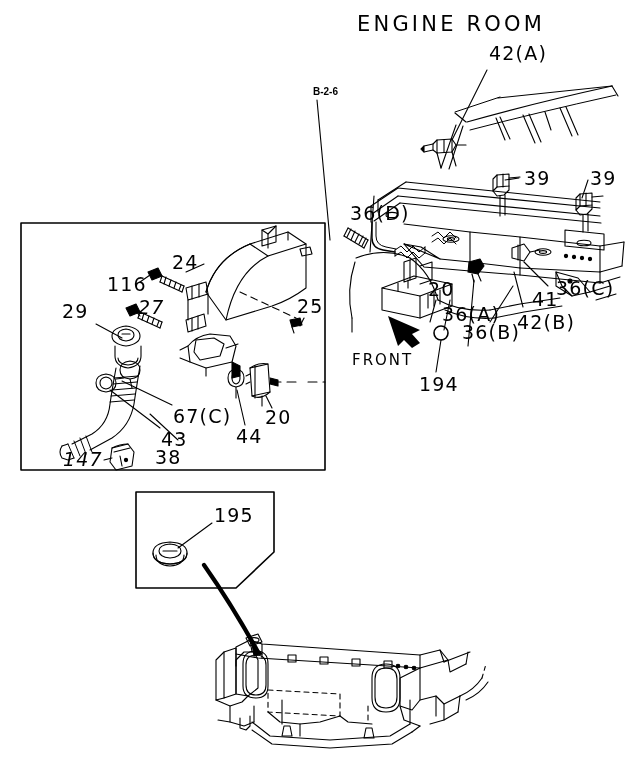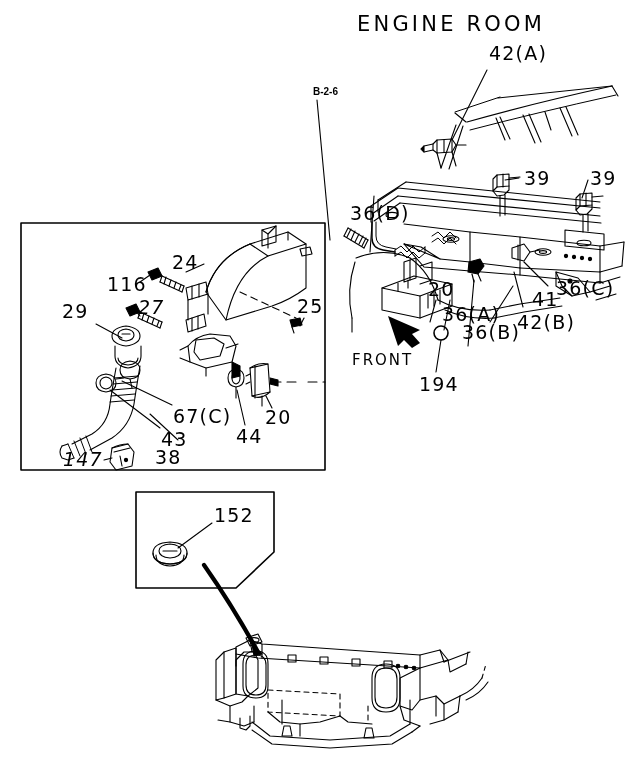--- a/index.html
+++ b/index.html
@@ -426,15 +426,15 @@
 <div class="lbl" style="left:138px;top:298px;font-style:italic;">27</div>
 <div class="lbl" style="left:62px;top:302px;">29</div>
 <div class="lbl" style="left:297px;top:297px;">25</div>
 <div class="lbl" style="left:173px;top:407px;">67(C)</div>
 <div class="lbl" style="left:161px;top:430px;">43</div>
 <div class="lbl" style="left:155px;top:448px;">38</div>
 <div class="lbl" style="left:236px;top:427px;">44</div>
 <div class="lbl" style="left:265px;top:408px;">20</div>
 <div class="lbl" style="left:63px;top:450px;font-style:italic;">147</div>
 
-<div class="lbl" style="left:214px;top:506px;">152</div>
+<div class="lbl" style="left:214px;top:506px;">195</div>
 
 </div>
 
 </body></html>

